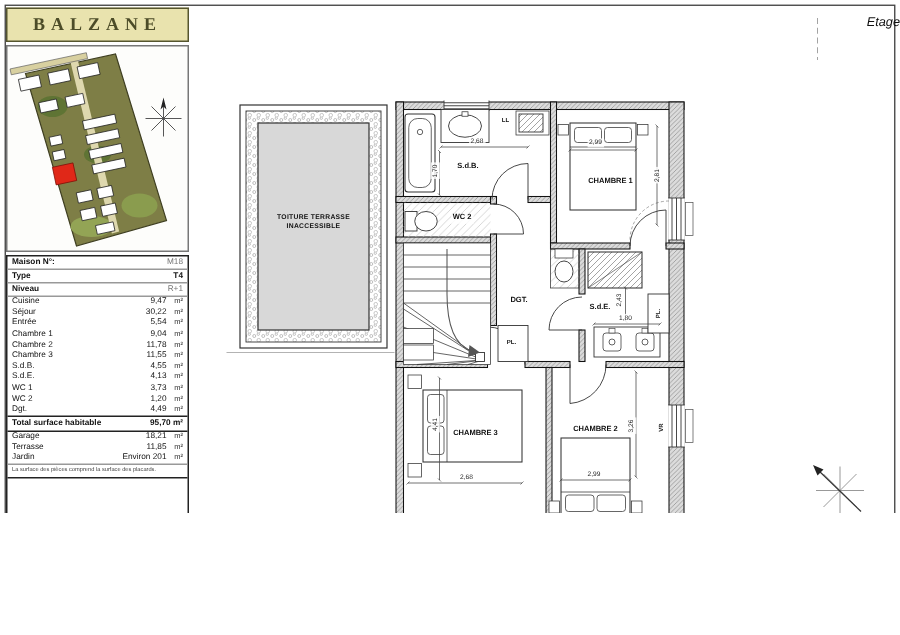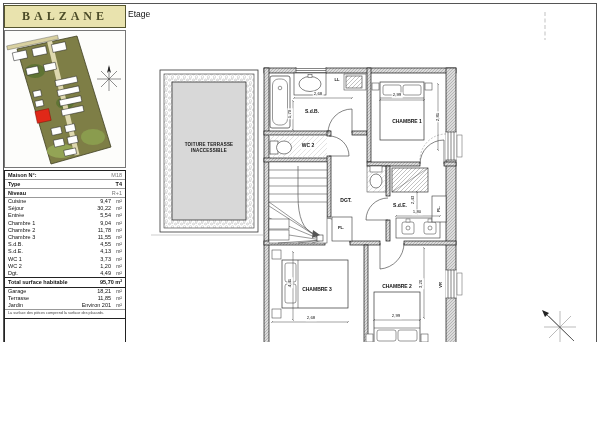--- a/index.html
+++ b/index.html
@@ -19,21 +19,21 @@
   .r .val{margin-left:auto;}
   .r .muted{color:#777;}
   .r .unit{width:11px;text-align:right;color:#333;font-size:5px;}
   .r-total{border-top:1px solid #222;border-bottom:1px solid #222;font-weight:bold;line-height:8.5px;}
   .note{font-size:3.8px;color:#444;padding:1px 3px 2px;border-top:0.5px solid #999;line-height:4.5px;}
   .spacer{flex:1;border-top:1px solid #222;}
   .disclaimer{border-top:1px solid #222;margin:0;padding:2px 3px;font-size:3.9px;line-height:4.7px;
               color:#333;text-align:justify;}
   .daterow{border-top:1px solid #222;padding:2px 3px 3px;font-size:6.5px;}
   
-  .title{left:128px;top:9px;width:472px;text-align:left;font-size:8.5px;color:#111;}
+  .title{left:128px;top:9px;width:472px;text-align:right;font-size:8.5px;color:#111;font-style:italic;}
   .lbl{position:absolute;transform:translate(-50%,-50%);white-space:nowrap;font-size:5px;font-weight:bold;
        color:#111;background:rgba(255,255,255,.82);padding:0 1px;line-height:5.5px;}
   .dim{font-size:4.4px;font-weight:normal;color:#222;}
   .tag{font-size:4px;}
   .rot{transform:translate(-50%,-50%) rotate(-90deg);}
   .terr{width:54px;white-space:normal;text-align:center;background:transparent;font-size:4.5px;
         line-height:6px;letter-spacing:.2px;}
   
   .legend{left:488px;top:347px;width:109px;height:70px;border:1px solid #222;box-sizing:border-box;
           background:#fff;padding:2px 3px;font-size:4px;line-height:5.2px;color:#222;}

